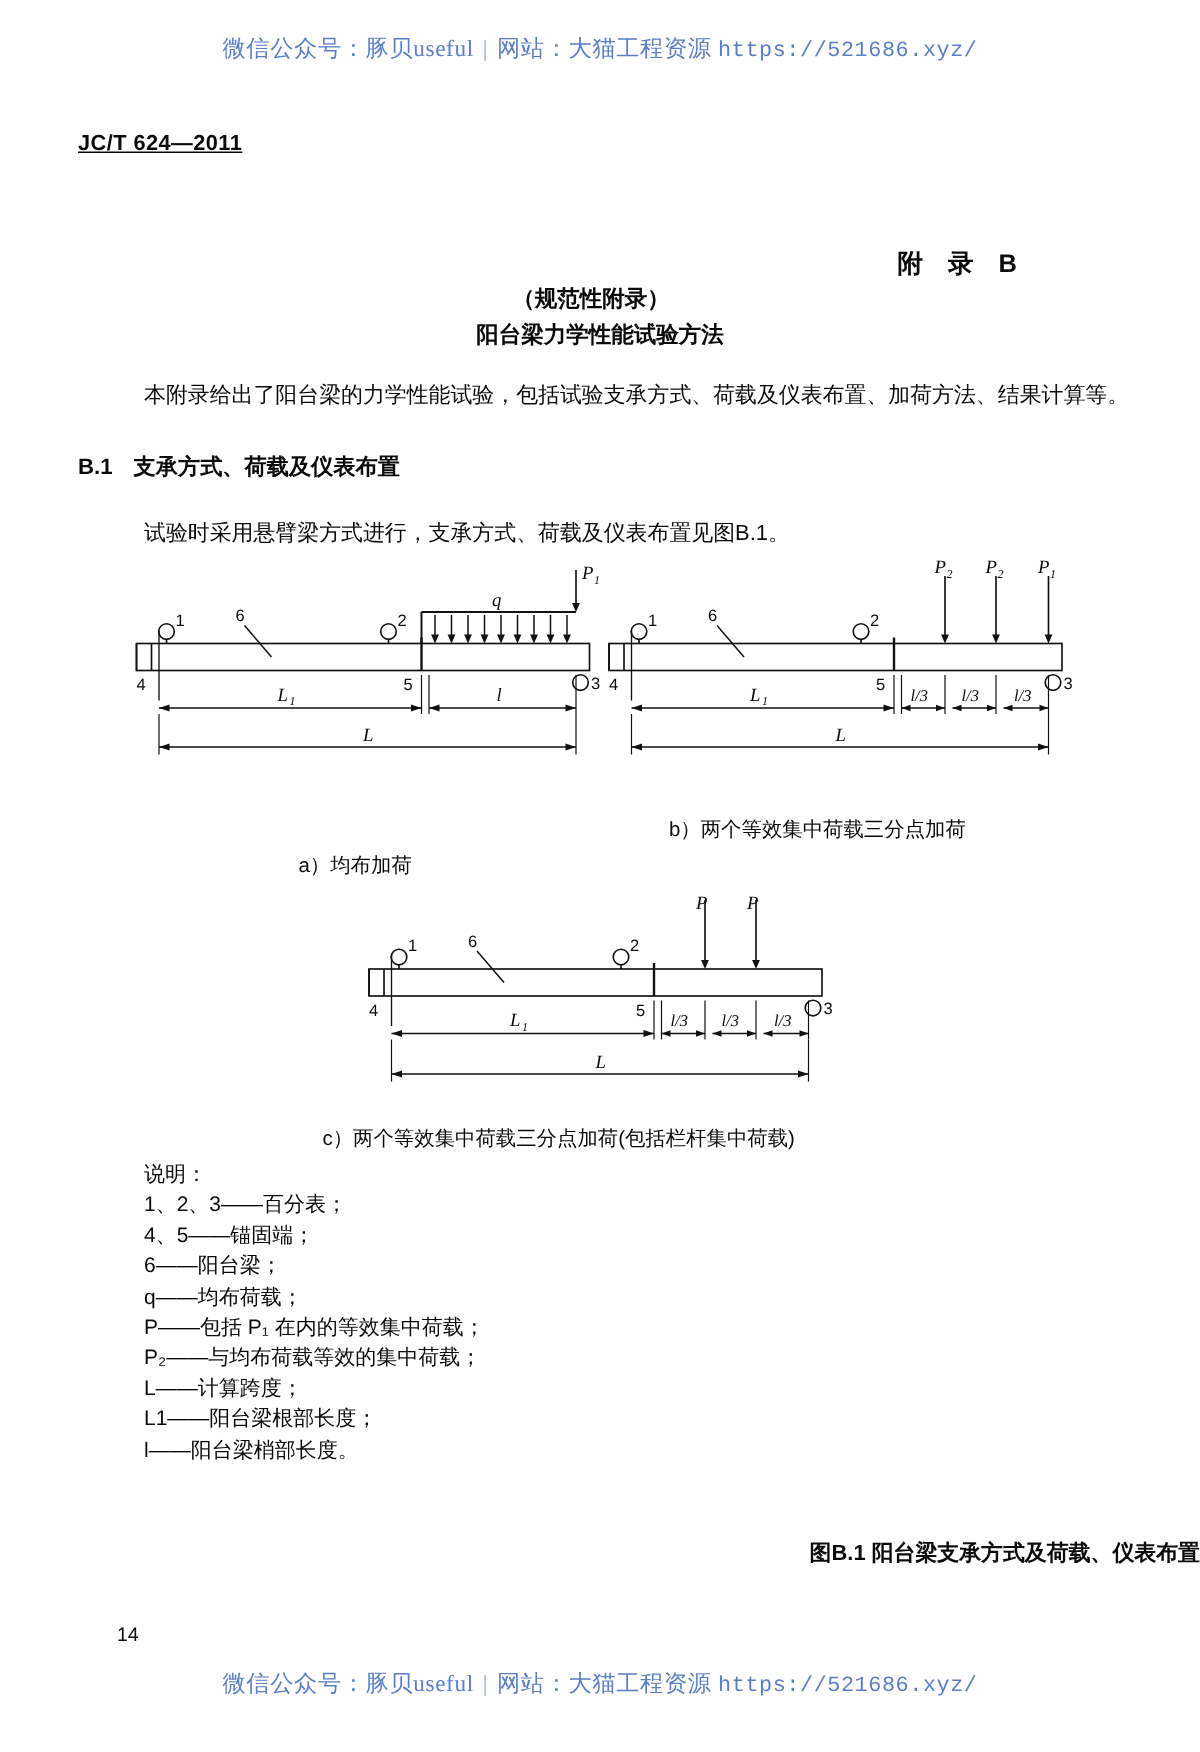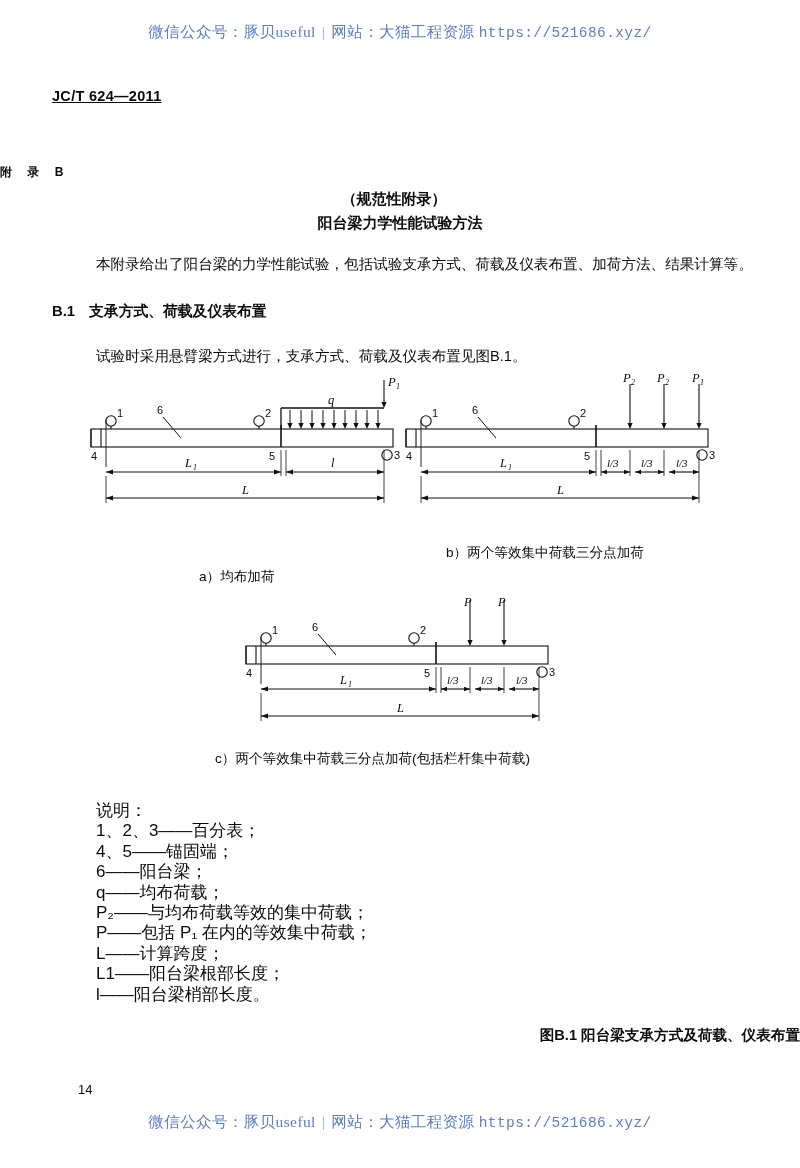--- a/index.html
+++ b/index.html
@@ -32,22 +32,22 @@
 
   
   .doc-code {
     position: absolute; left: 52px; top: 88px;
     font-family: "Liberation Sans","DejaVu Sans",sans-serif;
     font-weight: bold; font-size: 14.5px; letter-spacing: .3px; text-decoration: underline;
   }
 
   
   .annex-title {
-    position:absolute; left:0; width:684px; text-align:left;
-    top: 164px; font-size: 12px; font-weight: bold;
+    position:absolute; left:0; width:684px; text-align:right;
+    top: 164px; font-size: 17px; font-weight: bold;
     font-family: "Liberation Sans","DejaVu Sans",sans-serif;
     letter-spacing: 6px;
   }
   .annex-sub {
     position:absolute; left:0; width:788px; text-align:center;
     top: 190px; font-size: 15px; font-weight: bold;
     font-family: "Liberation Sans","DejaVu Sans",sans-serif;
   }
   .annex-name {
     position:absolute; left:0; width:800px; text-align:center;
@@ -77,23 +77,22 @@
     font-family: "Liberation Sans","DejaVu Sans",sans-serif;
     white-space: nowrap;
   }
   .cap-a { left: 199px; top: 544px; margin-top: 24px; }
   .cap-b { left: 446px; top: 544px; }
   .cap-c { left: 215px; top: 750px; }
 
   
   .legend {
     position:absolute; left: 96px; top: 772px;
-    font-size: 17px; line-height: 20.4px;
-    font-family: "Liberation Sans","DejaVu Sans",sans-serif;
-    margin-top: 29px;
+    font-size: 14px; line-height: 20.4px;
+    font-family: "Liberation Sans","DejaVu Sans",sans-serif;
   }
   .legend div { white-space: nowrap; }
 
   .fig-caption {
     position:absolute; left:0; width: 800px; text-align:right;
     top: 1026px; font-size: 14.6px; font-weight: bold;
     font-family: "Liberation Sans","DejaVu Sans",sans-serif;
   }
   .page-num {
     position:absolute; left: 78px; top: 1082px;
@@ -360,22 +359,22 @@
   </div>
 
   <div class="cap cap-c">c）两个等效集中荷载三分点加荷(包括栏杆集中荷载)</div>
 
   <div class="legend">
     <div>说明：</div>
     <div>1、2、3——百分表；</div>
     <div>4、5——锚固端；</div>
     <div>6——阳台梁；</div>
     <div>q——均布荷载；</div>
+    <div>P——包括 P₁ 在内的等效集中荷载；</div>
     <div>P₂——与均布荷载等效的集中荷载；</div>
-    <div>P——包括 P₁ 在内的等效集中荷载；</div>
     <div>L——计算跨度；</div>
     <div>L1——阳台梁根部长度；</div>
     <div>l——阳台梁梢部长度。</div>
   </div>
 
   <div class="fig-caption">图B.1  阳台梁支承方式及荷载、仪表布置</div>
 
   <div class="page-num">14</div>
 
   <div class="watermark watermark-bottom">

